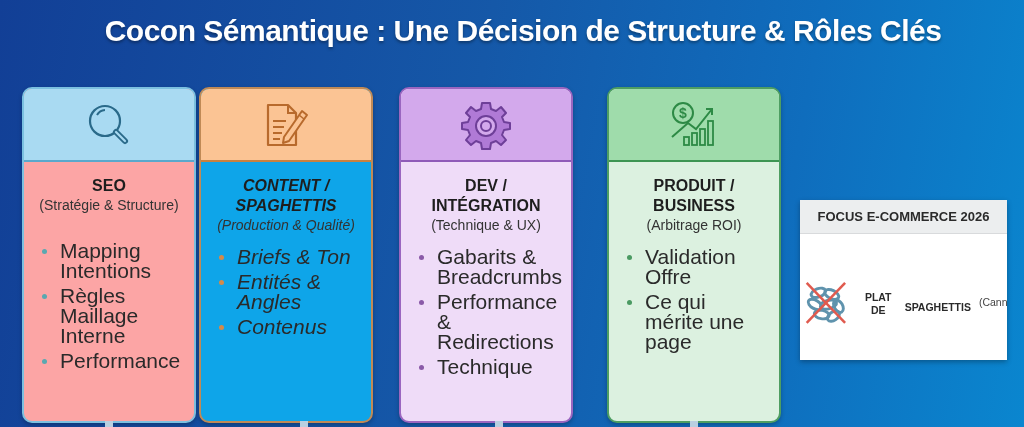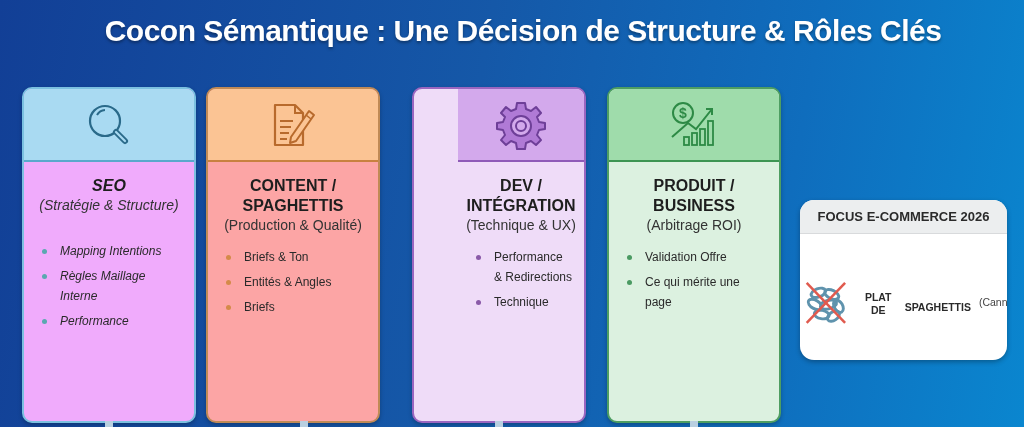--- a/index.html
+++ b/index.html
@@ -23,39 +23,39 @@
   }
   .card .head {
     height: 73px; display: flex; align-items: center; justify-content: center;
     border-bottom: 2px solid;
   }
   .card .head svg { width: 56px; height: 56px; }
   .card .titles { text-align: center; padding-top: 14px; }
   .card .role { font-weight: 700; font-size: 16px; line-height: 20px; color: #1e1e1e; }
   .card .sub { font-size: 14px; line-height: 19px; color: #333; }
   .card ul { list-style: none; padding: 0 10px 0 16px; margin-top: 26px; }
-  .card li { position: relative; padding-left: 20px; font-size: 12px; line-height: 20px; color: #2a2a2a; margin-bottom: 5px; }
+  .card li { position: relative; padding-left: 20px; font-size: 21px; line-height: 20px; color: #2a2a2a; margin-bottom: 5px; }
   .card li::before {
     content: ""; position: absolute; left: 2px; top: 8px; width: 5px; height: 5px; border-radius: 50%;
     background: var(--bullet);
   }
   .stem { position: absolute; top: 421px; width: 8px; height: 6px; background: #b9cfe0; }
 
-  .seo { left: 22px; background: #f0abfc; border-color: #7cc0e0; font-style: italic; --bullet: #5aa8b0; }
+  .seo { left: 22px; background: #fca5a5; border-color: #7cc0e0; --bullet: #5aa8b0; }
   .seo .head { background: #a9daf2; border-color: #5aa8cc; }
-  .content { left: 206px; background: #fca5a5; border-color: #c08a56; --bullet: #d48a4a; }
+  .content { left: 199px; background: #0ea5e9; border-color: #c08a56; font-style: italic; --bullet: #d48a4a; }
   .content .head { background: #fbc494; border-color: #c8813f; }
-  .dev { left: 412px; background: #efdcf8; border-color: #9a66c0; padding-left: 44px; --bullet: #8a5aa8; }
+  .dev { left: 399px; background: #efdcf8; border-color: #9a66c0; --bullet: #8a5aa8; }
   .dev .head { background: #d3a9ec; border-color: #8f5bb8; }
   .prod { left: 607px; background: #dcf1e0; border-color: #4e9e62; --bullet: #4a9a62; }
   .prod .head { background: #9fdcab; border-color: #3d9553; }
 
   .focus {
     position: absolute; left: 800px; top: 200px; width: 207px; height: 160px;
-    background: #fff; border-radius: 14px; overflow: hidden;
+    background: #fff; border-radius: 0; overflow: hidden;
     box-shadow: 0 2px 5px rgba(0,0,0,0.3);
   }
   .focus .fhead {
     height: 34px; background: #eceeef; display: flex; align-items: center; justify-content: center;
     font-weight: 700; font-size: 13px; color: #2a2a2a; border-bottom: 1px solid #d8dadc;
   }
   .focus .cols { display: flex; height: 126px; position: relative; }
   .focus .col { flex: 1; display: flex; flex-direction: row; align-items: center; padding-top: 10px; gap: 8px; }
   .focus .divider { width: 1px; background: #ddd; margin: 10px 0 14px; }
   .focus .col svg { width: 62px; height: 58px; }
@@ -102,41 +102,42 @@
     </svg>
   </div>
   <div class="titles">
     <div class="role">CONTENT /</div>
     <div class="role">SPAGHETTIS</div>
     <div class="sub">(Production &amp; Qualité)</div>
   </div>
   <ul style="margin-top:12px">
     <li>Briefs &amp; Ton</li>
     <li>Entités &amp; Angles</li>
-    <li>Briefs</li>
+    <li>Contenus</li>
   </ul>
 </div>
 <div class="stem" style="left:300px"></div>
 
 <div class="card dev">
   <div class="head">
     <svg viewBox="0 0 56 56">
       <g fill="#b07ad6" stroke="#6e3f98" stroke-width="2" stroke-linejoin="round">
         <path d="M24 6 H32 L33 12 L38 14 L43 10 L48 16 L44 20 L46 25 L52 26 V32 L46 33 L44 38 L48 43 L43 48 L38 44 L33 46 L32 52 H24 L23 46 L18 44 L13 48 L8 43 L12 38 L10 33 L4 32 V26 L10 25 L12 20 L8 16 L13 10 L18 14 L23 12 Z"></path>
       </g>
       <circle cx="28" cy="29" r="10" fill="#d3a9ec" stroke="#6e3f98" stroke-width="2"></circle>
       <circle cx="28" cy="29" r="5" fill="none" stroke="#6e3f98" stroke-width="2"></circle>
     </svg>
   </div>
   <div class="titles">
     <div class="role">DEV /</div>
     <div class="role">INTÉGRATION</div>
     <div class="sub">(Technique &amp; UX)</div>
   </div>
   <ul style="margin-top:12px">
+    <li>Gabarits &amp; Breadcrumbs</li>
     <li>Performance &amp; Redirections</li>
     <li>Technique</li>
   </ul>
 </div>
 <div class="stem" style="left:495px"></div>
 
 <div class="card prod">
   <div class="head">
     <svg viewBox="0 0 56 56">
       <circle cx="17" cy="16" r="10" fill="none" stroke="#2d8a45" stroke-width="2"></circle>

